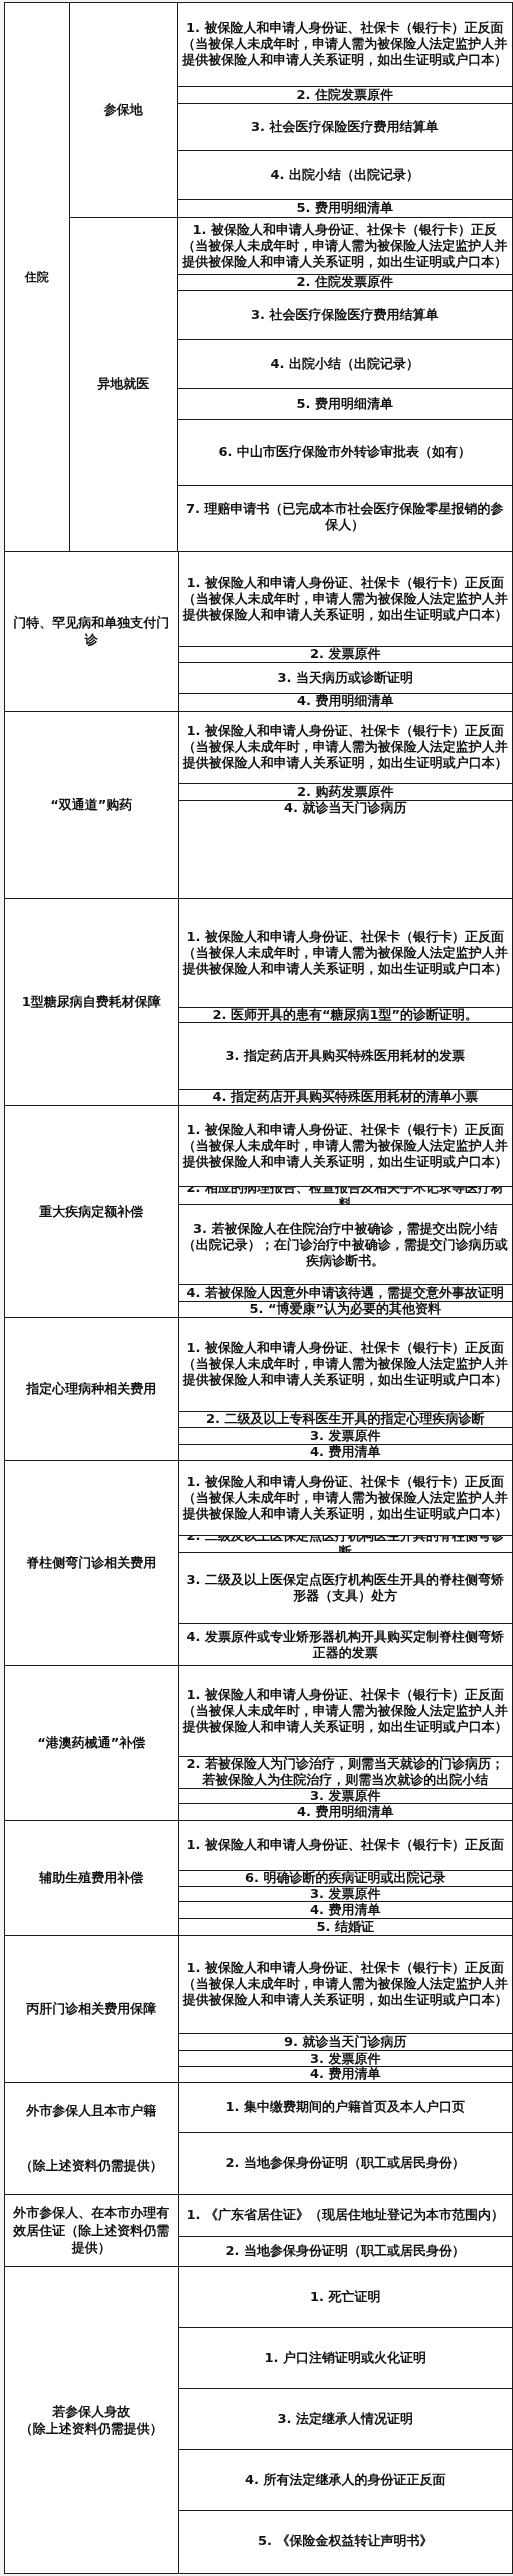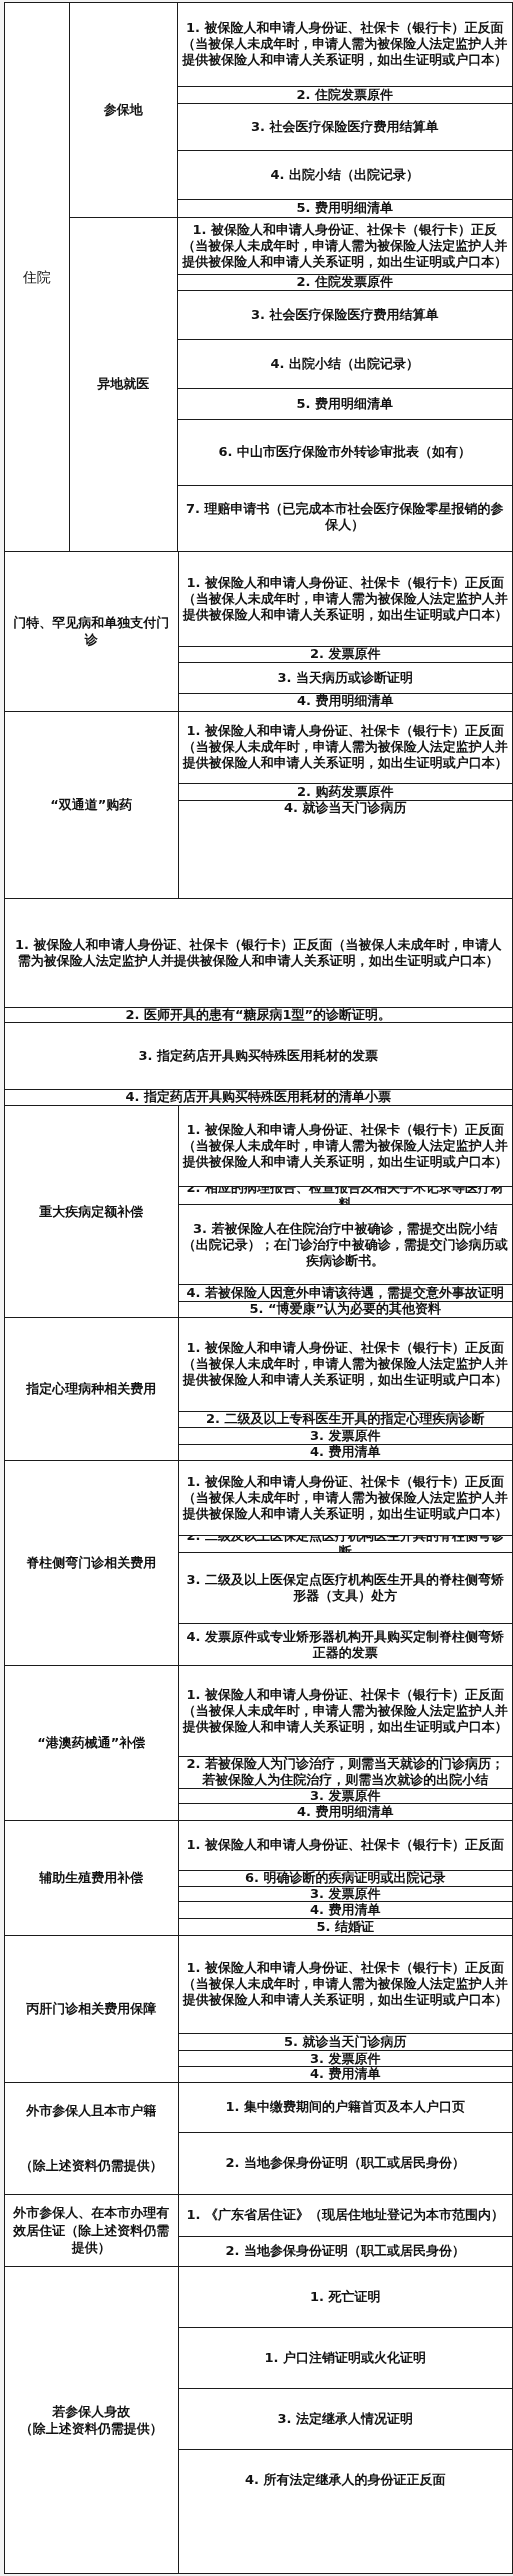--- a/index.html
+++ b/index.html
@@ -15,21 +15,21 @@
     position:absolute;left:3.8px;top:1.9px;width:507px;
     border:1.3px solid #1b1b1b;background:#ffffff;
     box-sizing:content-box;
   }
   .row{display:flex;box-sizing:border-box;border-top:1.9px solid #1b1b1b;}
   .row.first{border-top:none;}
   
   .cat{
     width:65px;flex:0 0 65px;border-right:1.3px solid #1b1b1b;
     display:flex;align-items:center;justify-content:center;
-    font-weight:400;font-size:14px;line-height:16.7px;text-align:left;
+    font-weight:700;font-size:12px;line-height:16.7px;text-align:left;
     box-sizing:border-box;
   }
   .subs{flex:1;display:flex;flex-direction:column;}
   .subrow{display:flex;box-sizing:border-box;border-top:1.9px solid #1b1b1b;}
   .subrow.first{border-top:none;}
   .sublabel{
     width:108px;flex:0 0 108px;border-right:1.3px solid #1b1b1b;
     display:flex;align-items:center;justify-content:center;
     font-weight:700;font-size:13px;line-height:16.7px;text-align:center;
     box-sizing:border-box;padding:0 3.8px;
@@ -147,20 +147,23 @@
         <div class="item" style="height:16.7px">
             <span>2. 购药发票原件</span>
           </div>
         <div class="item" style="height:16px">
             <span>4. 就诊当天门诊病历</span>
           </div>
       </div>
     </div>
 
     <div class="row" style="height:207px">
+      <div class="lbl">
+        <span>1型糖尿病自费耗材保障</span>
+      </div>
       <div class="items">
         <div class="item first" style="height:108px">
             <span>1. 被保险人和申请人身份证、社保卡（银行卡）正反面（当被保人未成年时，申请人需为被保险人法定监护人并提供被保险人和申请人关系证明，如出生证明或户口本）</span>
           </div>
         <div class="item" style="height:15.4px">
             <span>2. 医师开具的患有“糖尿病1型”的诊断证明。</span>
           </div>
         <div class="item" style="height:67px">
             <span>3. 指定药店开具购买特殊医用耗材的发票</span>
           </div>
@@ -278,21 +281,21 @@
 
     <div class="row" style="height:147px">
       <div class="lbl">
         <span>丙肝门诊相关费用保障</span>
       </div>
       <div class="items">
         <div class="item first" style="height:97px">
             <span>1. 被保险人和申请人身份证、社保卡（银行卡）正反面（当被保人未成年时，申请人需为被保险人法定监护人并提供被保险人和申请人关系证明，如出生证明或户口本）</span>
           </div>
         <div class="item" style="height:17.3px">
-            <span>5. 就诊当天门诊病历</span>
+            <span>9. 就诊当天门诊病历</span>
           </div>
         <div class="item" style="height:16px">
             <span>3. 发票原件</span>
           </div>
         <div class="item" style="height:14.8px">
             <span>4. 费用清单</span>
           </div>
       </div>
     </div>
 
@@ -336,18 +339,21 @@
           </div>
         <div class="item" style="height:61px">
             <span>1. 户口注销证明或火化证明</span>
           </div>
         <div class="item" style="height:61px">
             <span>3. 法定继承人情况证明</span>
           </div>
         <div class="item" style="height:61px">
             <span>4. 所有法定继承人的身份证正反面</span>
           </div>
+        <div class="item" style="height:62px">
+            <span>5. 《保险金权益转让声明书》</span>
+          </div>
       </div>
     </div>
 
   </div>
 </div>
 
 
 </body></html>

